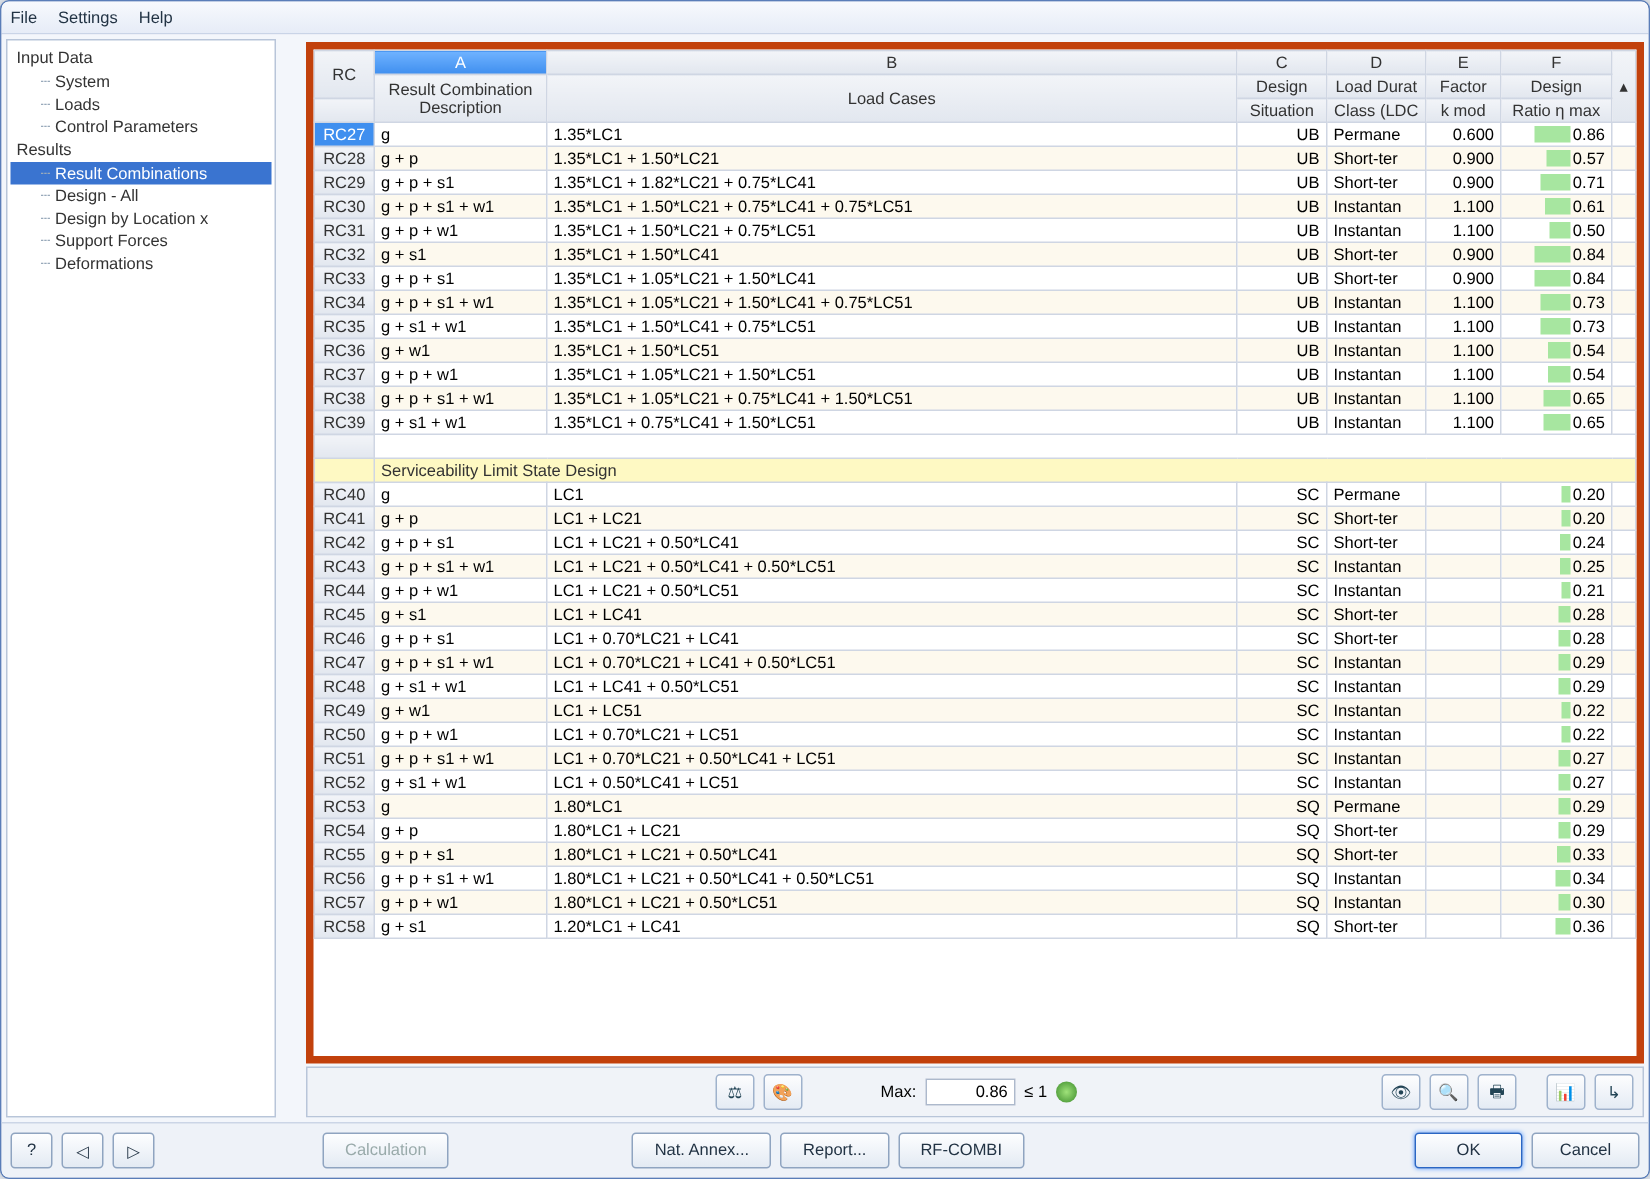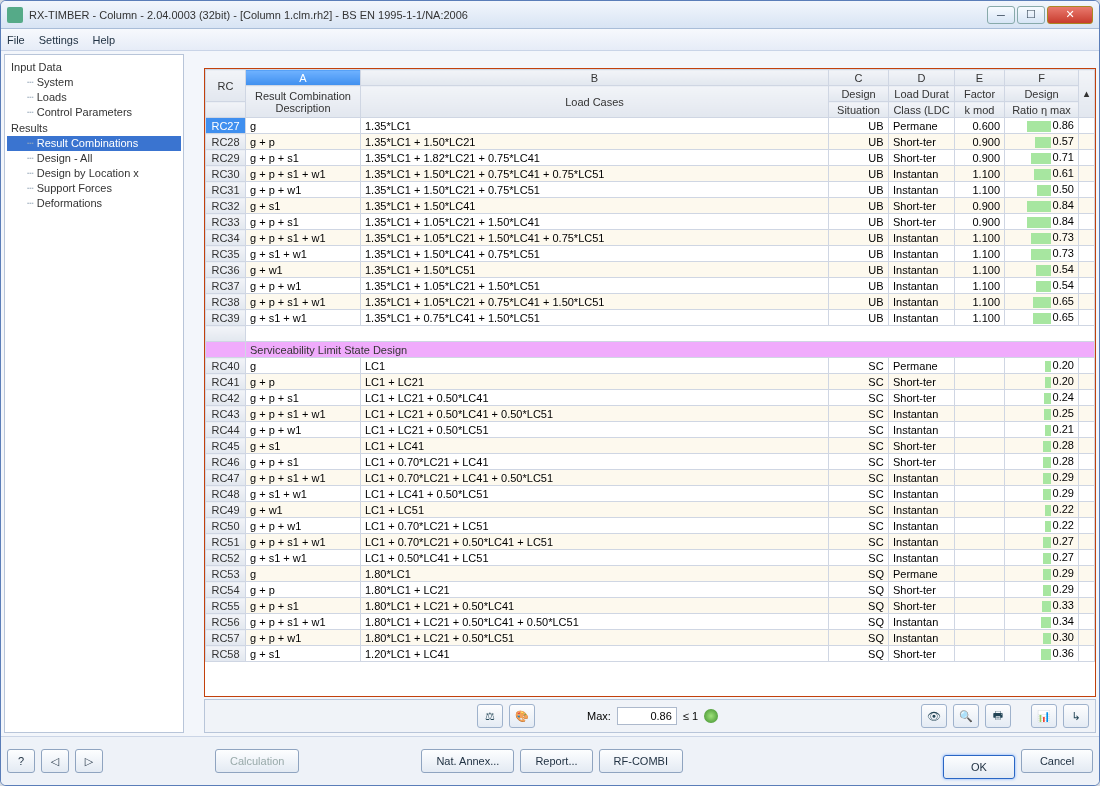--- a/index.html
+++ b/index.html
@@ -14,55 +14,46 @@
   .menubar { height: 22px; background: linear-gradient(#f7f9fd,#e6ecf7); display: flex; align-items: center; padding: 0 6px; gap: 14px; border-bottom: 1px solid #c9d4e7; }
   .menubar span { color: #234; }
   .body { flex: 1; display: flex; overflow: hidden; background:#f3f6fb; padding:3px; gap:20px;}
   .nav { width: 180px; background: #fff; border: 1px solid #b8c5d9; padding: 4px 2px; overflow:auto;}
   .nav .hdr { color: #333; padding: 2px 4px; }
   .nav .item { padding: 1px 4px 1px 20px; color: #333; white-space: nowrap;}
   .nav .item::before { content:"┄ "; color:#9ab;}
   .nav .sel { background: #3a74d0; color: #fff; }
   .main { flex: 1; display: flex; flex-direction: column; overflow: hidden; }
   .panehead { background: linear-gradient(#e7edf6,#d4dfee); border: 1px solid #b8c5d9; padding: 3px 6px; color:#1a3a6a;}
-  .grid { flex: 1; border: 1px solid #c2410c; background: #fff; overflow: auto; margin-top:14px; position:relative;}
+  .grid { flex: 1; border: 5px solid #c2410c; background: #fff; overflow: auto; margin-top:2px; position:relative;}
   table { border-collapse: collapse; width: 100%; table-layout: fixed; }
   th, td { border: 1px solid #cfd6e3; padding: 1px 4px; height: 16px; overflow: hidden; white-space: nowrap; text-overflow: clip; font-size:11px;}
   th { background: linear-gradient(#f2f4f8,#e2e7ef); font-weight: normal; color:#333;}
   th.colsel { background: linear-gradient(#6fb2ff,#3f8fef); color:#fff;}
   td.rh { background: linear-gradient(#f2f4f8,#e2e7ef); text-align: center; color:#333; }
   td.rh.sel { background:#3f8fef;color:#fff;}
   tr.alt td:not(.rh) { background: #fdf9ee; }
   td.c { text-align:center;padding-left:39px;} td.r{text-align:right;}
   .bar { display:inline-block; height:11px; background:#a7e6a0; vertical-align:middle; margin-right:2px;}
-  .sectrow td { background:#f0abfc; color:#333; font-style: normal; padding-left:4px;}
+  .sectrow td { background:#fef9c3; color:#333; font-style: normal; padding-left:4px;}
   .toolbar { display:flex; align-items:center; gap:6px; padding:4px 6px; border:1px solid #b8c5d9; background:#f0f3f8; margin-top:2px;}
   .tbtn { width:26px; height:24px; border:1px solid #9fb2cc; border-radius:3px; background:linear-gradient(#fdfdfe,#e4ebf4); display:flex;align-items:center;justify-content:center;color:#245;}
   .footer { display:flex; align-items:center; gap:6px; padding:6px; border-top:1px solid #cbd5e6; background:#eef2f8;}
   .btn { height:24px; padding:0 14px; border:1px solid #8fa4c0; border-radius:3px; background:linear-gradient(#fdfeff,#e3eaf3); color:#234;}
   .btn.small{width:28px;padding:0;}
   .btn.disabled{color:#9aa;}
-  .btn.primary{border:1px solid #2a66c4; box-shadow:0 0 3px #6fa8ff; min-width:72px;margin-top:12px;}
+  .btn.primary{border:1px solid #2a66c4; box-shadow:0 0 3px #6fa8ff; min-width:72px;}
   .spacer{flex:1;}
   input.txt{border:1px solid #adb9cc; height:18px; padding:0 4px; background:#fff;}
   .green-dot{width:14px;height:14px;border-radius:50%;background:radial-gradient(#9fe27a,#3a8a2a);}
 </style>
 </head>
 <body>
 
 <div class="window">
-  <div class="titlebar">
-    <div class="icon"></div>
-    <div class="title">RX-TIMBER - Column - 2.04.0003 (32bit) - [Column 1.clm.rh2] - BS EN 1995-1-1/NA:2006</div>
-    <div class="winbtns">
-      <div class="winbtn">─</div>
-      <div class="winbtn">☐</div>
-      <div class="winbtn close">✕</div>
-    </div>
-  </div>
   <div class="menubar">
     <span>File</span>
     <span>Settings</span>
     <span>Help</span>
   </div>
   <div class="body">
     <div class="nav">
       <div class="hdr">Input Data</div>
       <div class="item">System</div>
       <div class="item">Loads</div>

